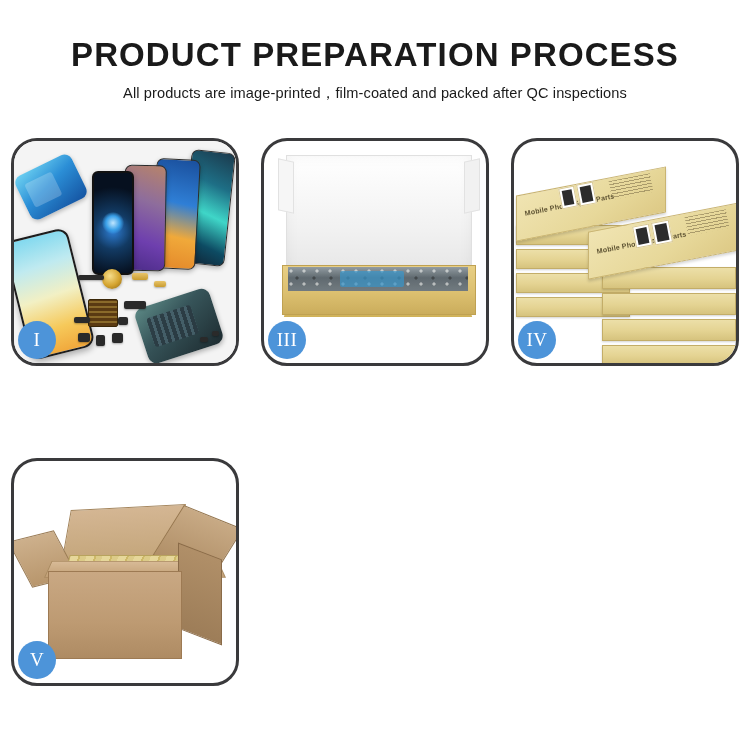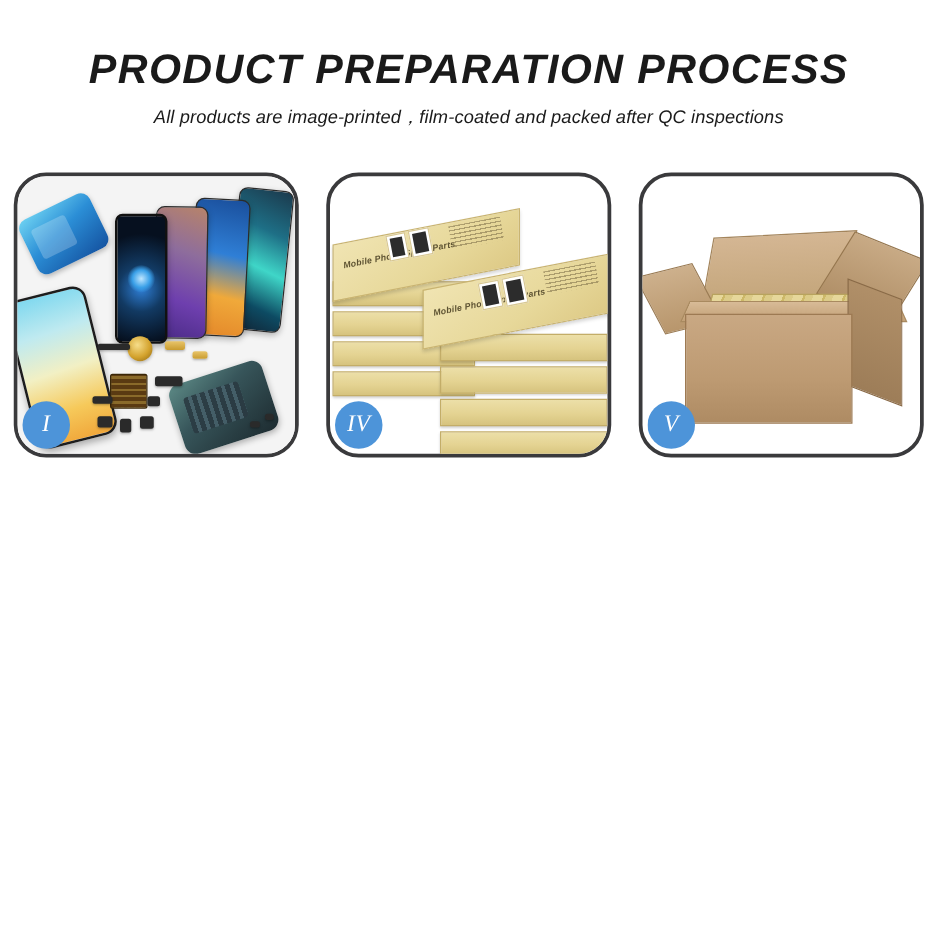--- a/index.html
+++ b/index.html
@@ -6,21 +6,20 @@
     margin: 0; padding: 0;
     width: 750px; height: 750px;
     background: #ffffff;
     font-family: "Liberation Sans", sans-serif;
     overflow: hidden;
   }
   #page {
     position: relative;
     width: 750px; height: 750px;
     background: #ffffff;
-    font-style: italic;
   }
 
   
   .header { position: absolute; top: 0; left: 0; width: 750px; text-align: center; }
   .title {
     margin: 0;
     padding-top: 36px;
     font-size: 33px;
     font-weight: bold;
     letter-spacing: 1.1px;
@@ -389,20 +388,31 @@
         <div class="chip" style="left:98px;top:192px;width:11px;height:10px;"></div>
         <div class="chip" style="left:60px;top:176px;width:16px;height:6px;"></div>
         <div class="chip" style="left:104px;top:176px;width:10px;height:8px;"></div>
         <div class="chip" style="left:186px;top:196px;width:8px;height:5px;"></div>
         <div class="chip" style="left:198px;top:190px;width:7px;height:5px;"></div>
       </div>
       <div class="badge">I</div>
     </div>
 
 
+    <div class="panel">
+      <div class="panel-stage">
+        <div class="p3-lid"></div>
+        <div class="p3-trayface"></div>
+        <div class="p3-tray"></div>
+        <div class="p3-content">
+          <div class="p3-speck"></div>
+        </div>
+      </div>
+      <div class="badge">III</div>
+    </div>
 
     <div class="panel">
       <div class="panel-stage">
         <div class="stack">
 
           <div class="sbox" style="left:0px;  top:62px;  width:112px; height:18px;"></div>
           <div class="sbox" style="left:0px;  top:86px;  width:112px; height:18px;"></div>
           <div class="sbox" style="left:0px;  top:110px; width:112px; height:18px;"></div>
           <div class="sbox" style="left:0px;  top:134px; width:112px; height:18px;"></div>
 

